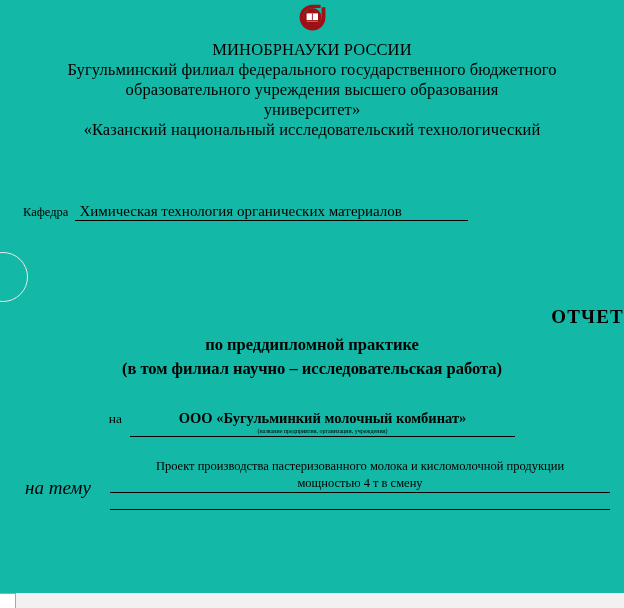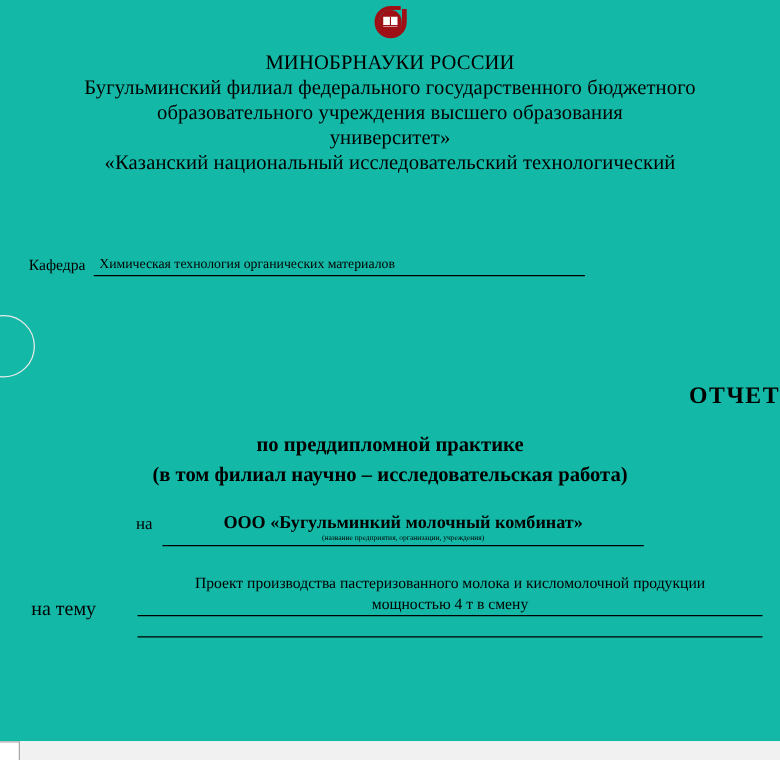--- a/index.html
+++ b/index.html
@@ -76,42 +76,42 @@
     font-size: 12.5px;
     line-height: 15px;
     padding-bottom: 1px;
     white-space: nowrap;
   }
   .kafedra-fill {
     flex: 0 0 393px;
     margin-left: 7px;
     border-bottom: 1px solid #000;
     text-align: left;
-    font-size: 11px;
+    font-size: 15px;
     line-height: 15px;
     padding-bottom: 1px;
     padding-left: 4px;
     white-space: nowrap;
     box-sizing: border-box;
   }
 
   
   .report-title {
     position: absolute;
     left: 0; right: 0;
     top: 306px;
     text-align: right;
     font-size: 19px;
     font-weight: bold;
     letter-spacing: 1.2px;
   }
   .report-sub {
     position: absolute;
     left: 0; right: 0;
-    top: 344px;
+    top: 333px;
     text-align: center;
     font-size: 16.5px;
     font-weight: bold;
     line-height: 24px;
   }
   .report-sub .ln { display: block; white-space: nowrap; }
 
   
   .org-row {
     position: absolute;
@@ -154,24 +154,25 @@
   .topic-row {
     position: absolute;
     left: 25px;
     top: 458px;
     width: 585px;
     display: flex;
     align-items: flex-start;
   }
   .topic-label {
     flex: 0 0 85px;
-    font-size: 16px;
+    font-size: 19px;
     line-height: 16px;
     padding-top: 22px;
     white-space: nowrap;
+    font-style: italic;
   }
   .topic-fills {
     flex: 1 1 auto;
   }
   .topic-line {
     border-bottom: 1px solid #000;
     text-align: center;
     font-size: 12.5px;
     line-height: 17px;
     white-space: nowrap;

